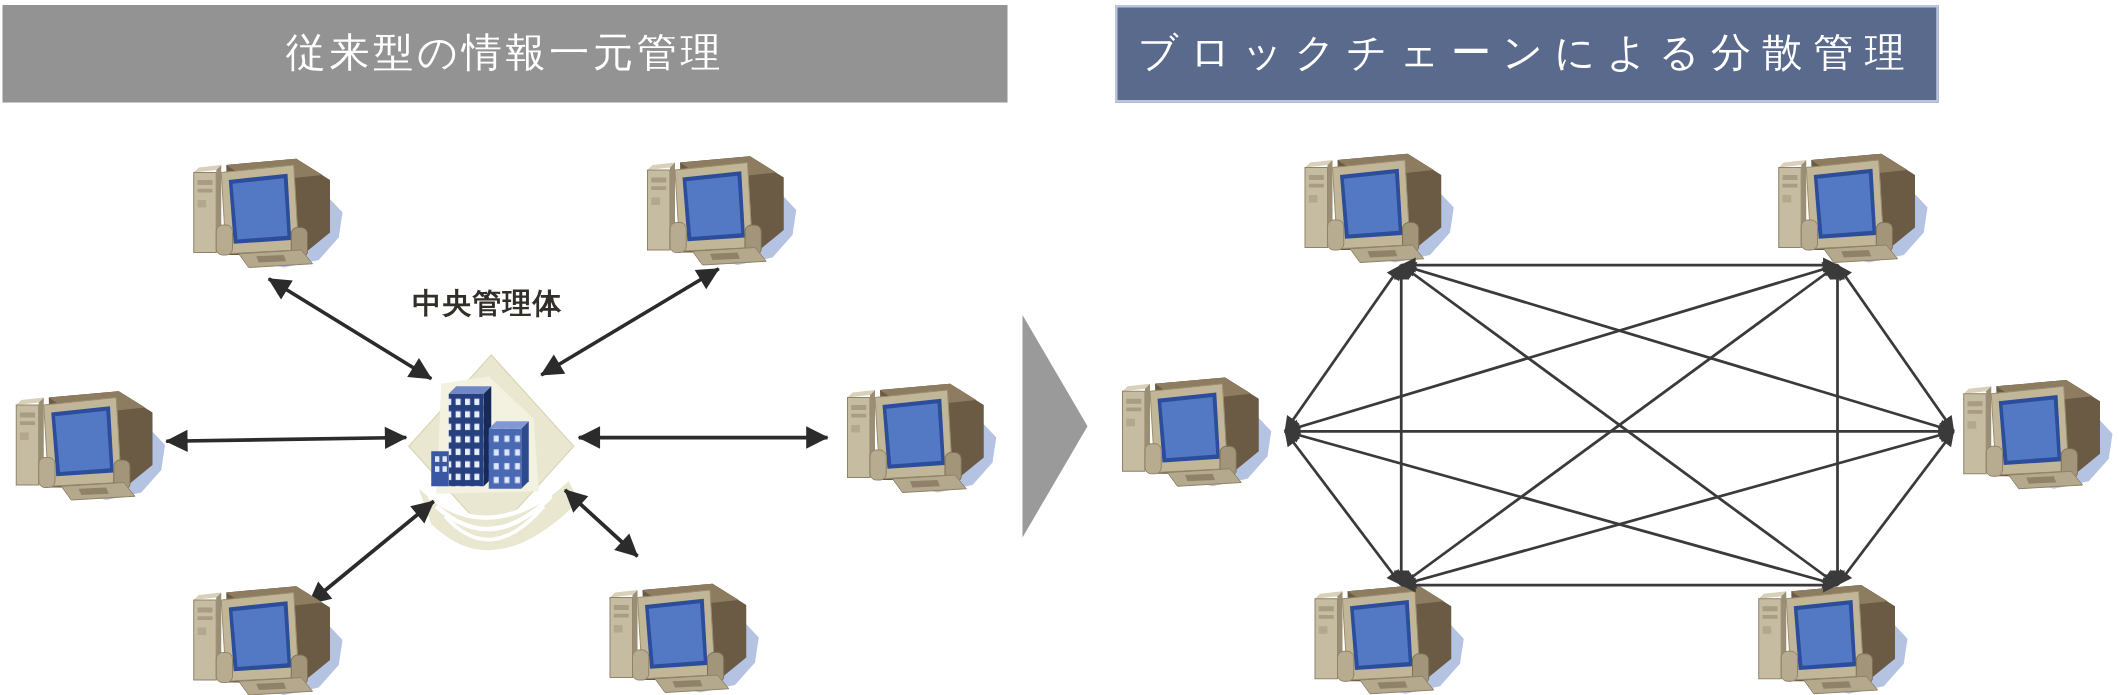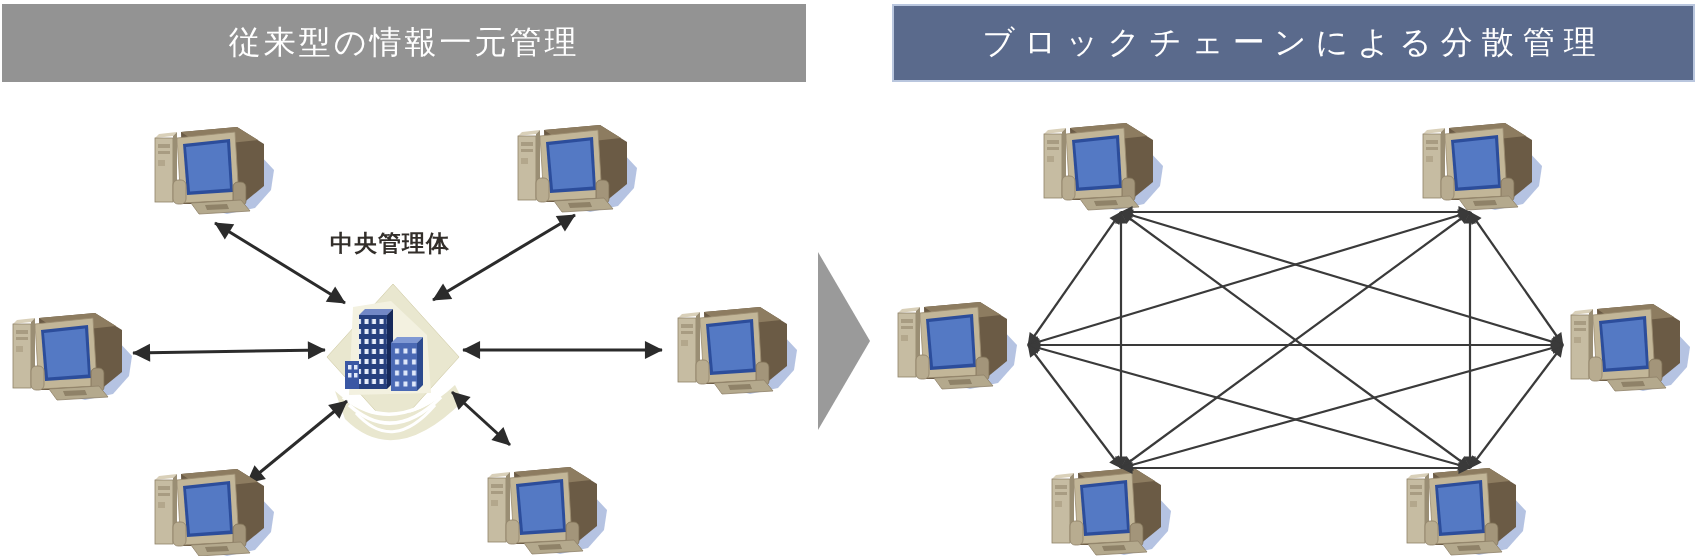--- a/index.html
+++ b/index.html
@@ -143,18 +143,18 @@
         <line x1="1563" y1="345" x2="1028" y2="345" class="mesh-edge" marker-start="url(#ah-small)" marker-end="url(#ah-small)"></line>
         <line x1="1470" y1="468" x2="1121" y2="468" class="mesh-edge" marker-start="url(#ah-small)" marker-end="url(#ah-small)"></line>
         <line x1="1470" y1="468" x2="1028" y2="345" class="mesh-edge" marker-start="url(#ah-small)" marker-end="url(#ah-small)"></line>
         <line x1="1121" y1="468" x2="1028" y2="345" class="mesh-edge" marker-start="url(#ah-small)" marker-end="url(#ah-small)"></line>
       </g>
   </svg>
 
   <div class="header header-left" style="left: 2px; top: 4px; width: 804px; height: 78px; background: rgb(147, 147, 147); color: rgb(255, 255, 255);">
     <span>従来型の情報一元管理</span>
   </div>
-  <div class="header header-right" style="left: 892px; top: 4px; width: 803px; height: 78px; background: rgb(90, 106, 140); color: rgb(255, 255, 255); border: 2px solid rgb(185, 198, 222);">
+  <div class="header header-right" style="left: 892px; top: 4px; width: 659px; height: 78px; background: rgb(90, 106, 140); color: rgb(255, 255, 255); border: 2px solid rgb(185, 198, 222);">
     <span>ブロックチェーンによる分散管理</span>
   </div>
   <div class="hub-label" style="left: 390px; top: 243px;">中央管理体</div>
 
 </div>
 
 </body></html>

